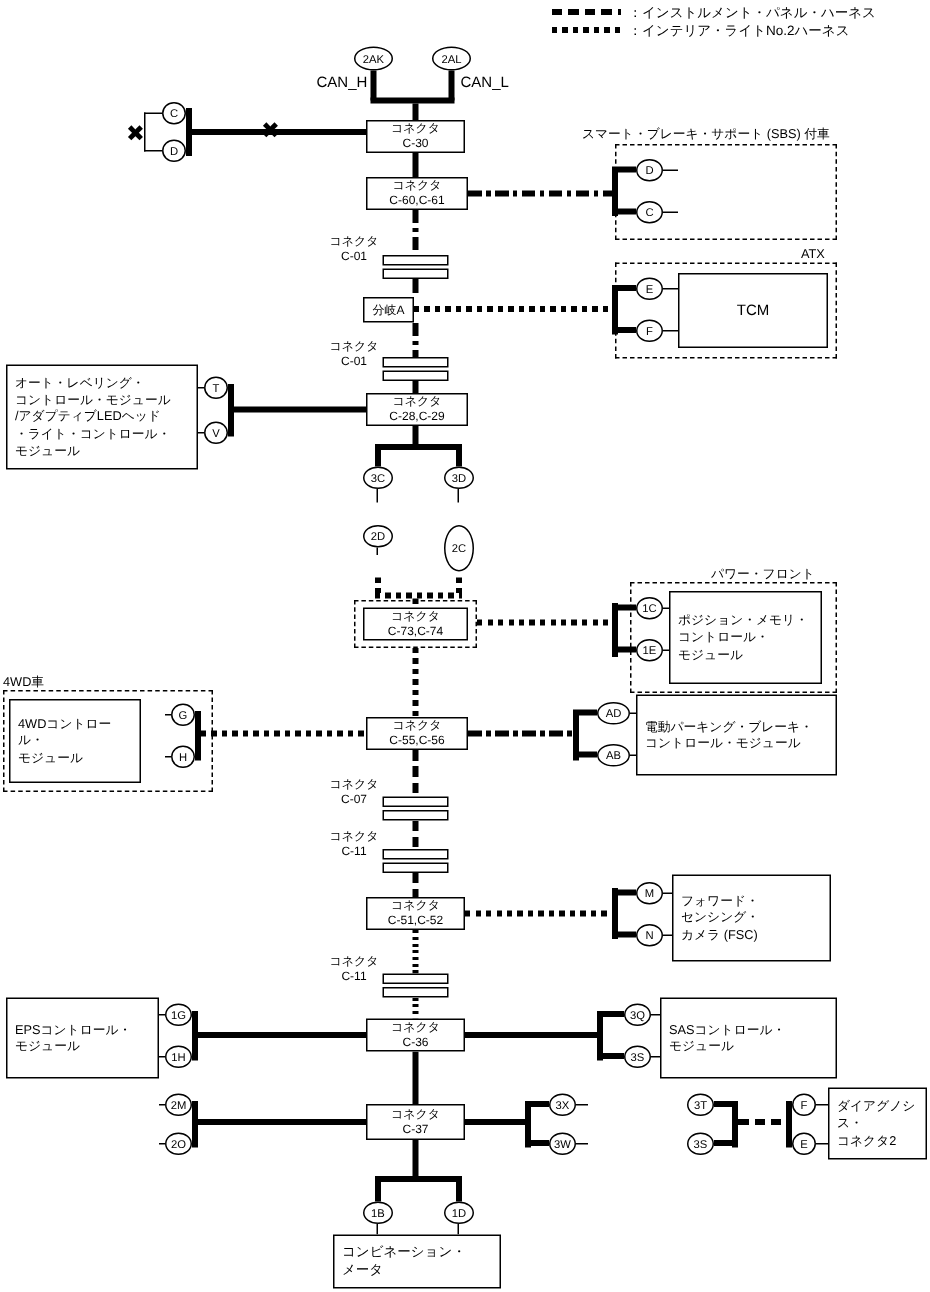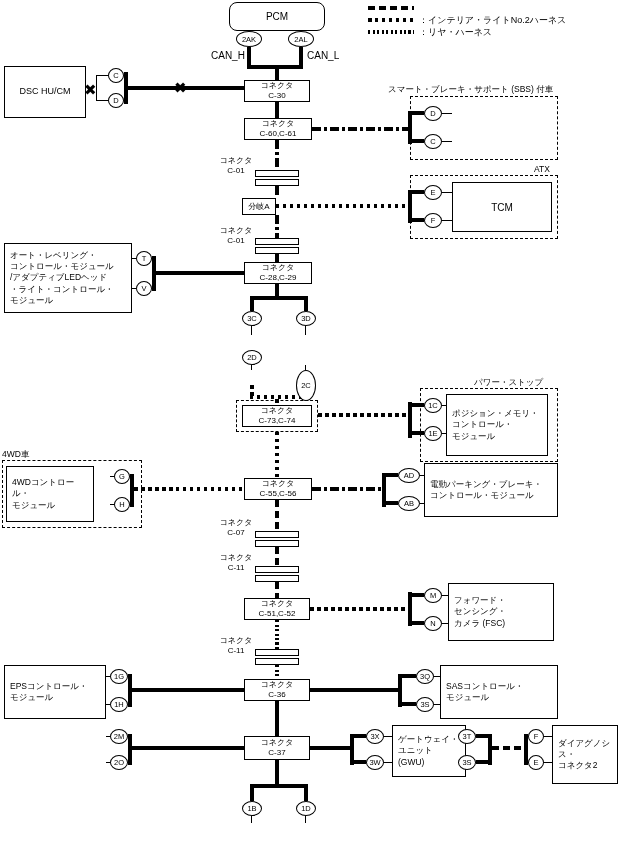--- a/index.html
+++ b/index.html
@@ -37,42 +37,37 @@
   .small-label{position:absolute;font-size:10px;white-space:nowrap;z-index:4}
 </style>
 </head>
 <body>
 
 <div class="canvas">
 
   <div class="legend">
     <div class="legend-row">
       <div class="legend-sample h-dashed"></div>
+      <div class="legend-label">：インストルメント・パネル・ハーネス</div>
     </div>
     <div class="legend-row">
       <div class="legend-sample h-dotted"></div>
       <div class="legend-label">：インテリア・ライトNo.2ハーネス</div>
     </div>
-    <div class="legend-row">
-      <div class="legend-sample h-fdot"></div>
-      <div class="legend-label">：リヤ・ハーネス</div>
-    </div>
   </div>
 
-  <div class="box rounded" style="left:229px;top:2px;width:96px;height:29px;font-size:10px">PCM</div>
   <div class="pin" style="left:236px;top:31px;width:26px;height:16px">2AK</div>
   <div class="pin" style="left:288px;top:31px;width:26px;height:16px">2AL</div>
   <div class="small-label" style="left:211px;top:50px">CAN_H</div>
   <div class="small-label" style="left:307px;top:50px">CAN_L</div>
   <div class="wire v-solid" style="left:247px;top:47px;width:4px;height:20px"></div>
   <div class="wire v-solid" style="left:299px;top:47px;width:4px;height:20px"></div>
   <div class="wire h-solid" style="left:247px;top:65px;width:56px;height:4px"></div>
   <div class="wire v-solid" style="left:275px;top:69px;width:4px;height:11px"></div>
 
-  <div class="box" style="left:4px;top:66px;width:82px;height:52px">DSC HU/CM</div>
   <div class="twist" style="left:84px;top:82px">✖</div>
   <div class="stub" style="left:96px;top:75px;width:1px;height:26px"></div>
   <div class="stub" style="left:96px;top:75px;width:12px;height:1px"></div>
   <div class="stub" style="left:96px;top:100px;width:12px;height:1px"></div>
   <div class="pin" style="left:108px;top:68px;width:16px;height:15px">C</div>
   <div class="pin" style="left:108px;top:93px;width:16px;height:15px">D</div>
   <div class="wire v-solid" style="left:124px;top:72px;width:4px;height:32px"></div>
   <div class="wire h-solid" style="left:128px;top:86px;width:116px;height:4px"></div>
   <div class="twist" style="left:174px;top:80px">✖</div>
 
@@ -140,31 +135,31 @@
   <div class="wire h-solid" style="left:250px;top:296px;width:58px;height:4px"></div>
   <div class="wire v-solid" style="left:250px;top:296px;width:4px;height:15px"></div>
   <div class="wire v-solid" style="left:304px;top:296px;width:4px;height:15px"></div>
   <div class="pin" style="left:242px;top:311px;width:20px;height:15px">3C</div>
   <div class="pin" style="left:296px;top:311px;width:20px;height:15px">3D</div>
   <div class="stub" style="left:251px;top:326px;width:1px;height:9px"></div>
   <div class="stub" style="left:305px;top:326px;width:1px;height:9px"></div>
   <div class="stub" style="left:251px;top:365px;width:1px;height:5px"></div>
   <div class="stub" style="left:305px;top:365px;width:1px;height:5px"></div>
   <div class="pin" style="left:242px;top:350px;width:20px;height:15px">2D</div>
-  <div class="pin" style="left:296px;top:370px;width:20px;height:31px">2C</div>
+  <div class="pin" style="left:296px;top:350px;width:20px;height:31px">2C</div>
   <div class="wire v-dotted" style="left:250px;top:385px;width:4px;height:12px"></div>
   <div class="wire v-dotted" style="left:304px;top:385px;width:4px;height:12px"></div>
   <div class="wire h-dotted" style="left:250px;top:395px;width:58px;height:4px"></div>
   <div class="wire v-dotted" style="left:275px;top:399px;width:4px;height:6px"></div>
 
   <div class="dashed-region" style="left:236px;top:400px;width:82px;height:32px"></div>
   <div class="connbox" style="left:242px;top:405px;width:70px;height:22px">コネクタ
 C-73,C-74</div>
 
-  <div class="caption" style="left:474px;top:377px">パワー・ストップ</div>
+  <div class="caption" style="left:474px;top:377px">パワー・フロント</div>
   <div class="dashed-region" style="left:420px;top:388px;width:138px;height:74px"></div>
   <div class="wire h-dotted" style="left:318px;top:413px;width:90px;height:4px"></div>
   <div class="wire v-solid" style="left:408px;top:402px;width:4px;height:36px"></div>
   <div class="wire h-solid" style="left:412px;top:403px;width:12px;height:4px"></div>
   <div class="wire h-solid" style="left:412px;top:431px;width:12px;height:4px"></div>
   <div class="pin" style="left:424px;top:398px;width:18px;height:15px">1C</div>
   <div class="pin" style="left:424px;top:426px;width:18px;height:15px">1E</div>
   <div class="stub" style="left:442px;top:405px;width:4px;height:1px"></div>
   <div class="stub" style="left:442px;top:433px;width:4px;height:1px"></div>
   <div class="box tl" style="left:446px;top:394px;width:102px;height:62px;font-size:8.5px">ポジション・メモリ・
@@ -264,38 +259,38 @@
   <div class="wire h-solid" style="left:132px;top:746px;width:112px;height:4px"></div>
 
   <div class="wire h-solid" style="left:310px;top:746px;width:40px;height:4px"></div>
   <div class="wire v-solid" style="left:350px;top:734px;width:4px;height:31px"></div>
   <div class="wire h-solid" style="left:354px;top:734px;width:12px;height:4px"></div>
   <div class="wire h-solid" style="left:354px;top:760px;width:12px;height:4px"></div>
   <div class="pin" style="left:366px;top:729px;width:18px;height:15px">3X</div>
   <div class="pin" style="left:366px;top:755px;width:18px;height:15px">3W</div>
   <div class="stub" style="left:384px;top:736px;width:8px;height:1px"></div>
   <div class="stub" style="left:384px;top:762px;width:8px;height:1px"></div>
-  <div class="box tl" style="left:392px;top:725px;width:74px;height:52px;font-size:8.5px">ゲートウェイ・
-ユニット (GWU)</div>
   <div class="pin" style="left:458px;top:729px;width:18px;height:15px">3T</div>
   <div class="pin" style="left:458px;top:755px;width:18px;height:15px">3S</div>
   <div class="wire h-solid" style="left:476px;top:734px;width:12px;height:4px"></div>
   <div class="wire h-solid" style="left:476px;top:760px;width:12px;height:4px"></div>
   <div class="wire v-solid" style="left:488px;top:734px;width:4px;height:31px"></div>
   <div class="wire h-dashed" style="left:492px;top:746px;width:32px;height:4px"></div>
   <div class="wire v-solid" style="left:524px;top:734px;width:4px;height:31px"></div>
   <div class="pin" style="left:528px;top:729px;width:16px;height:15px">F</div>
   <div class="pin" style="left:528px;top:755px;width:16px;height:15px">E</div>
   <div class="stub" style="left:544px;top:736px;width:8px;height:1px"></div>
   <div class="stub" style="left:544px;top:762px;width:8px;height:1px"></div>
-  <div class="box tl" style="left:552px;top:725px;width:66px;height:59px;font-size:8.5px">ダイアグノシス・
+  <div class="box tl" style="left:552px;top:725px;width:66px;height:48px;font-size:8.5px">ダイアグノシス・
 コネクタ2</div>
 
   <div class="wire v-solid" style="left:275px;top:760px;width:4px;height:26px"></div>
   <div class="wire h-solid" style="left:250px;top:784px;width:58px;height:4px"></div>
   <div class="wire v-solid" style="left:250px;top:784px;width:4px;height:17px"></div>
   <div class="wire v-solid" style="left:304px;top:784px;width:4px;height:17px"></div>
   <div class="pin" style="left:242px;top:801px;width:20px;height:15px">1B</div>
   <div class="pin" style="left:296px;top:801px;width:20px;height:15px">1D</div>
   <div class="stub" style="left:251px;top:816px;width:1px;height:7px"></div>
   <div class="stub" style="left:305px;top:816px;width:1px;height:7px"></div>
+  <div class="box tl" style="left:222px;top:823px;width:112px;height:36px">コンビネーション・
+メータ</div>
 
 </div>
 
 </body></html>

